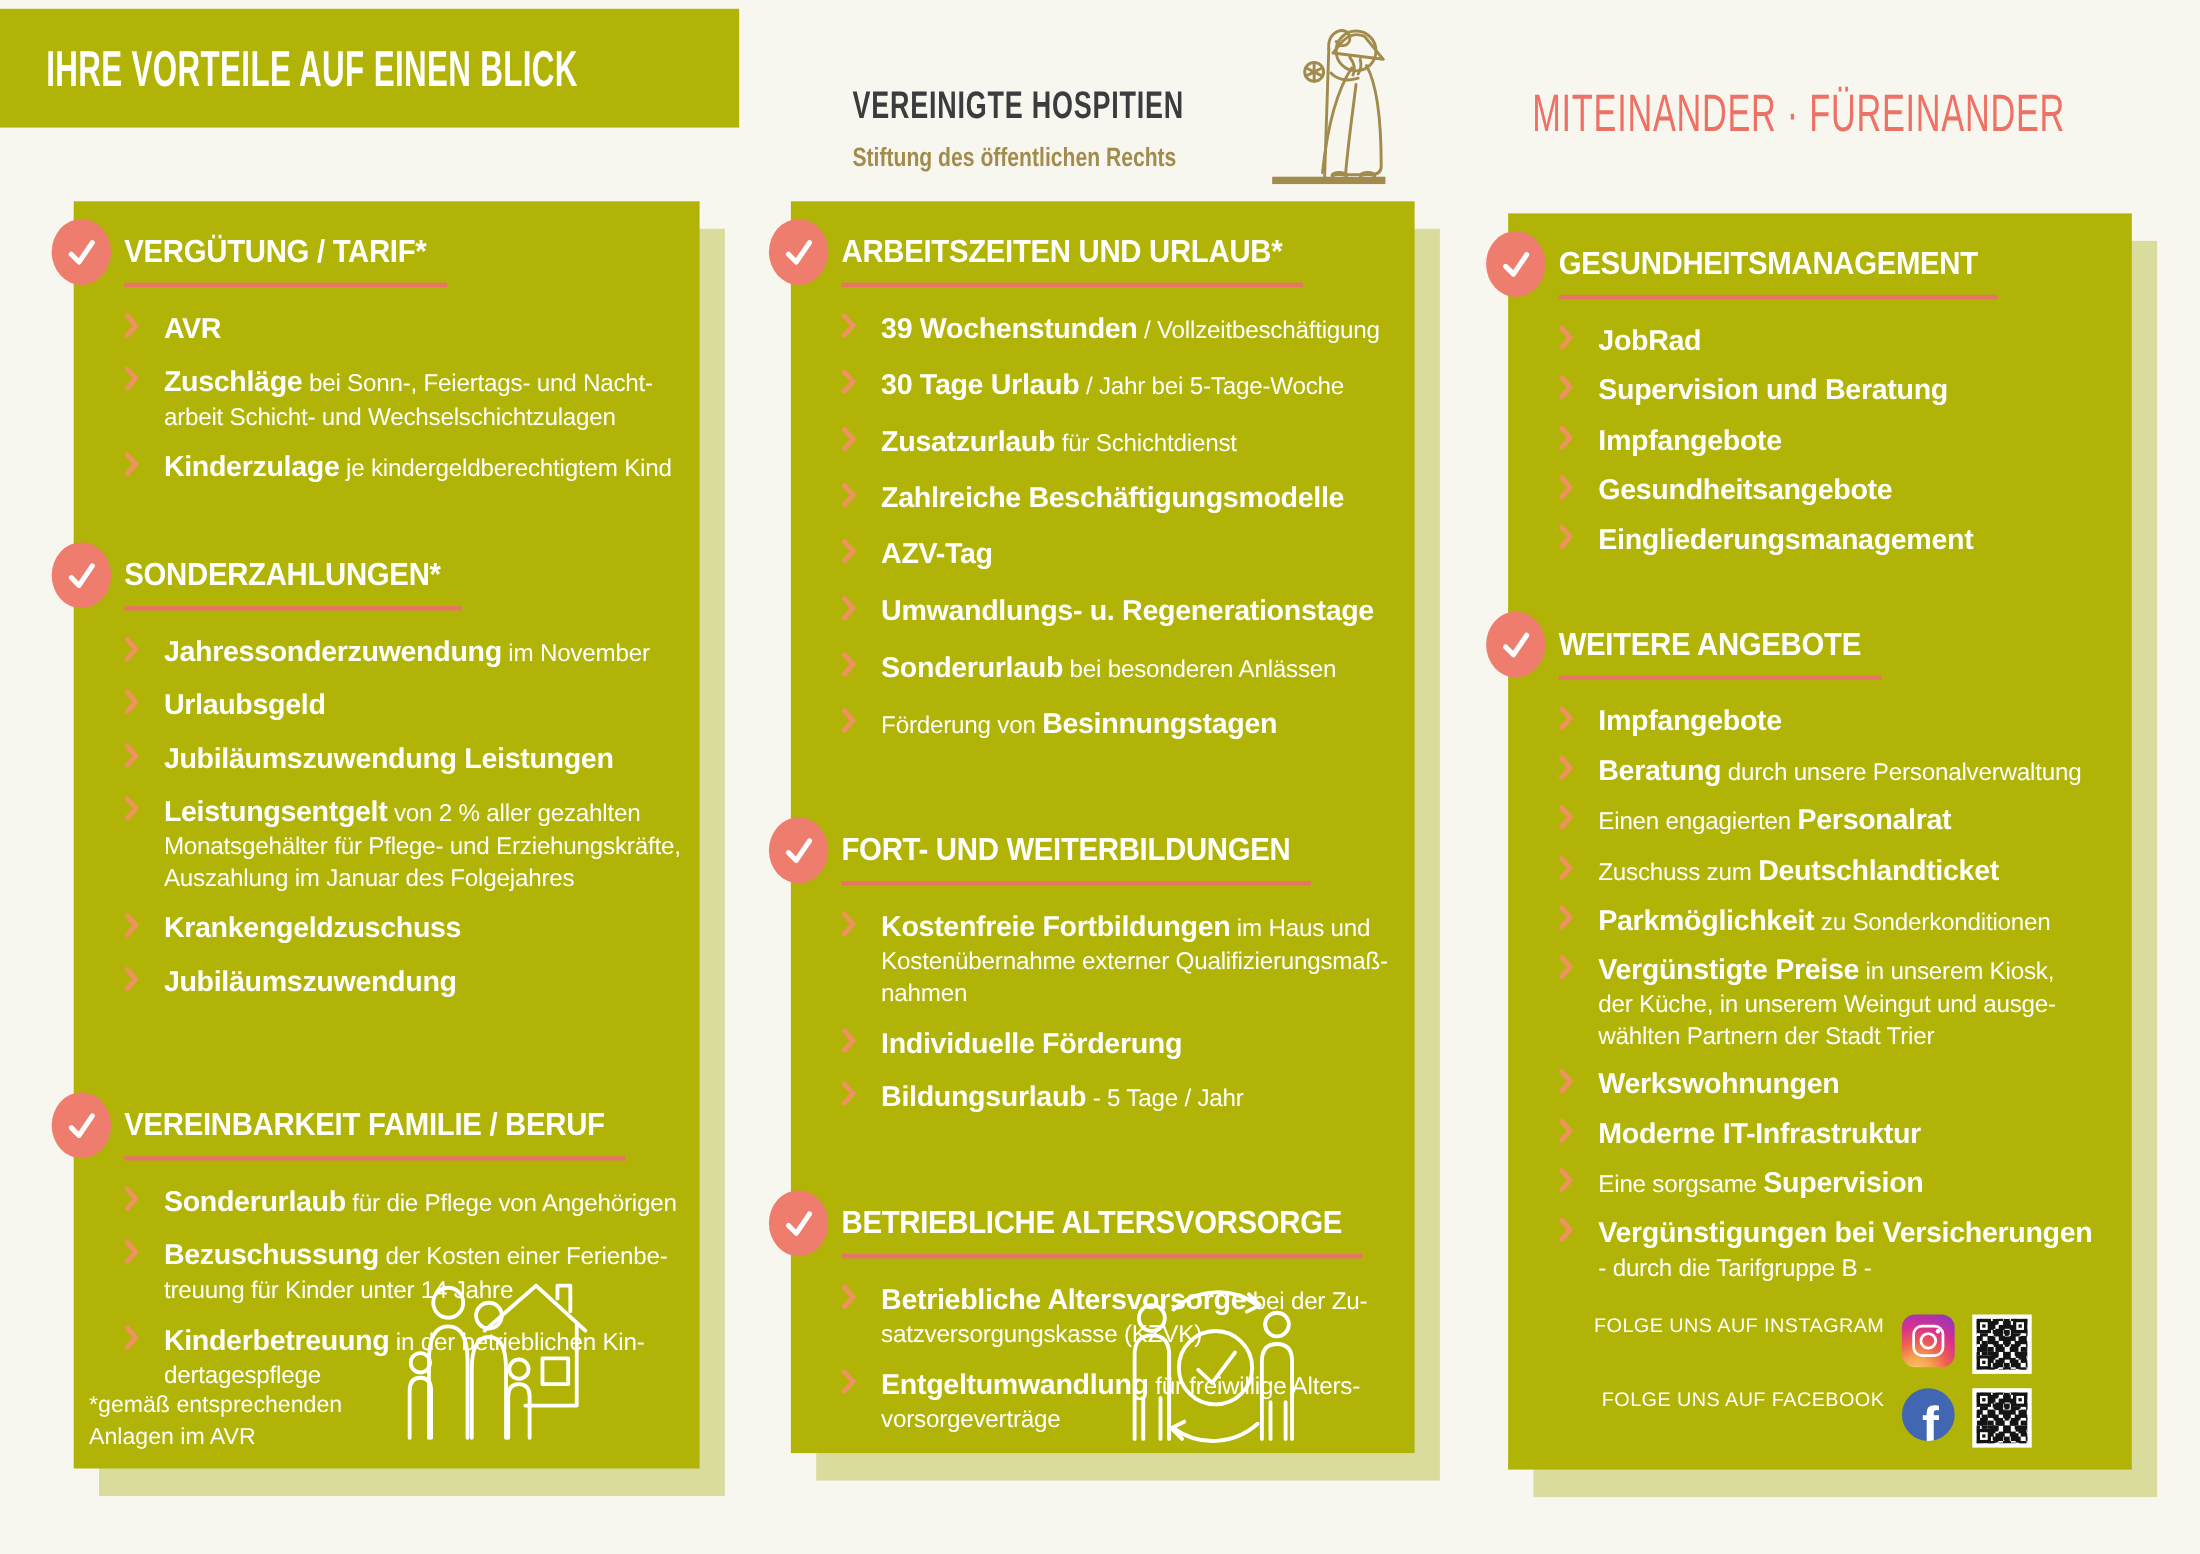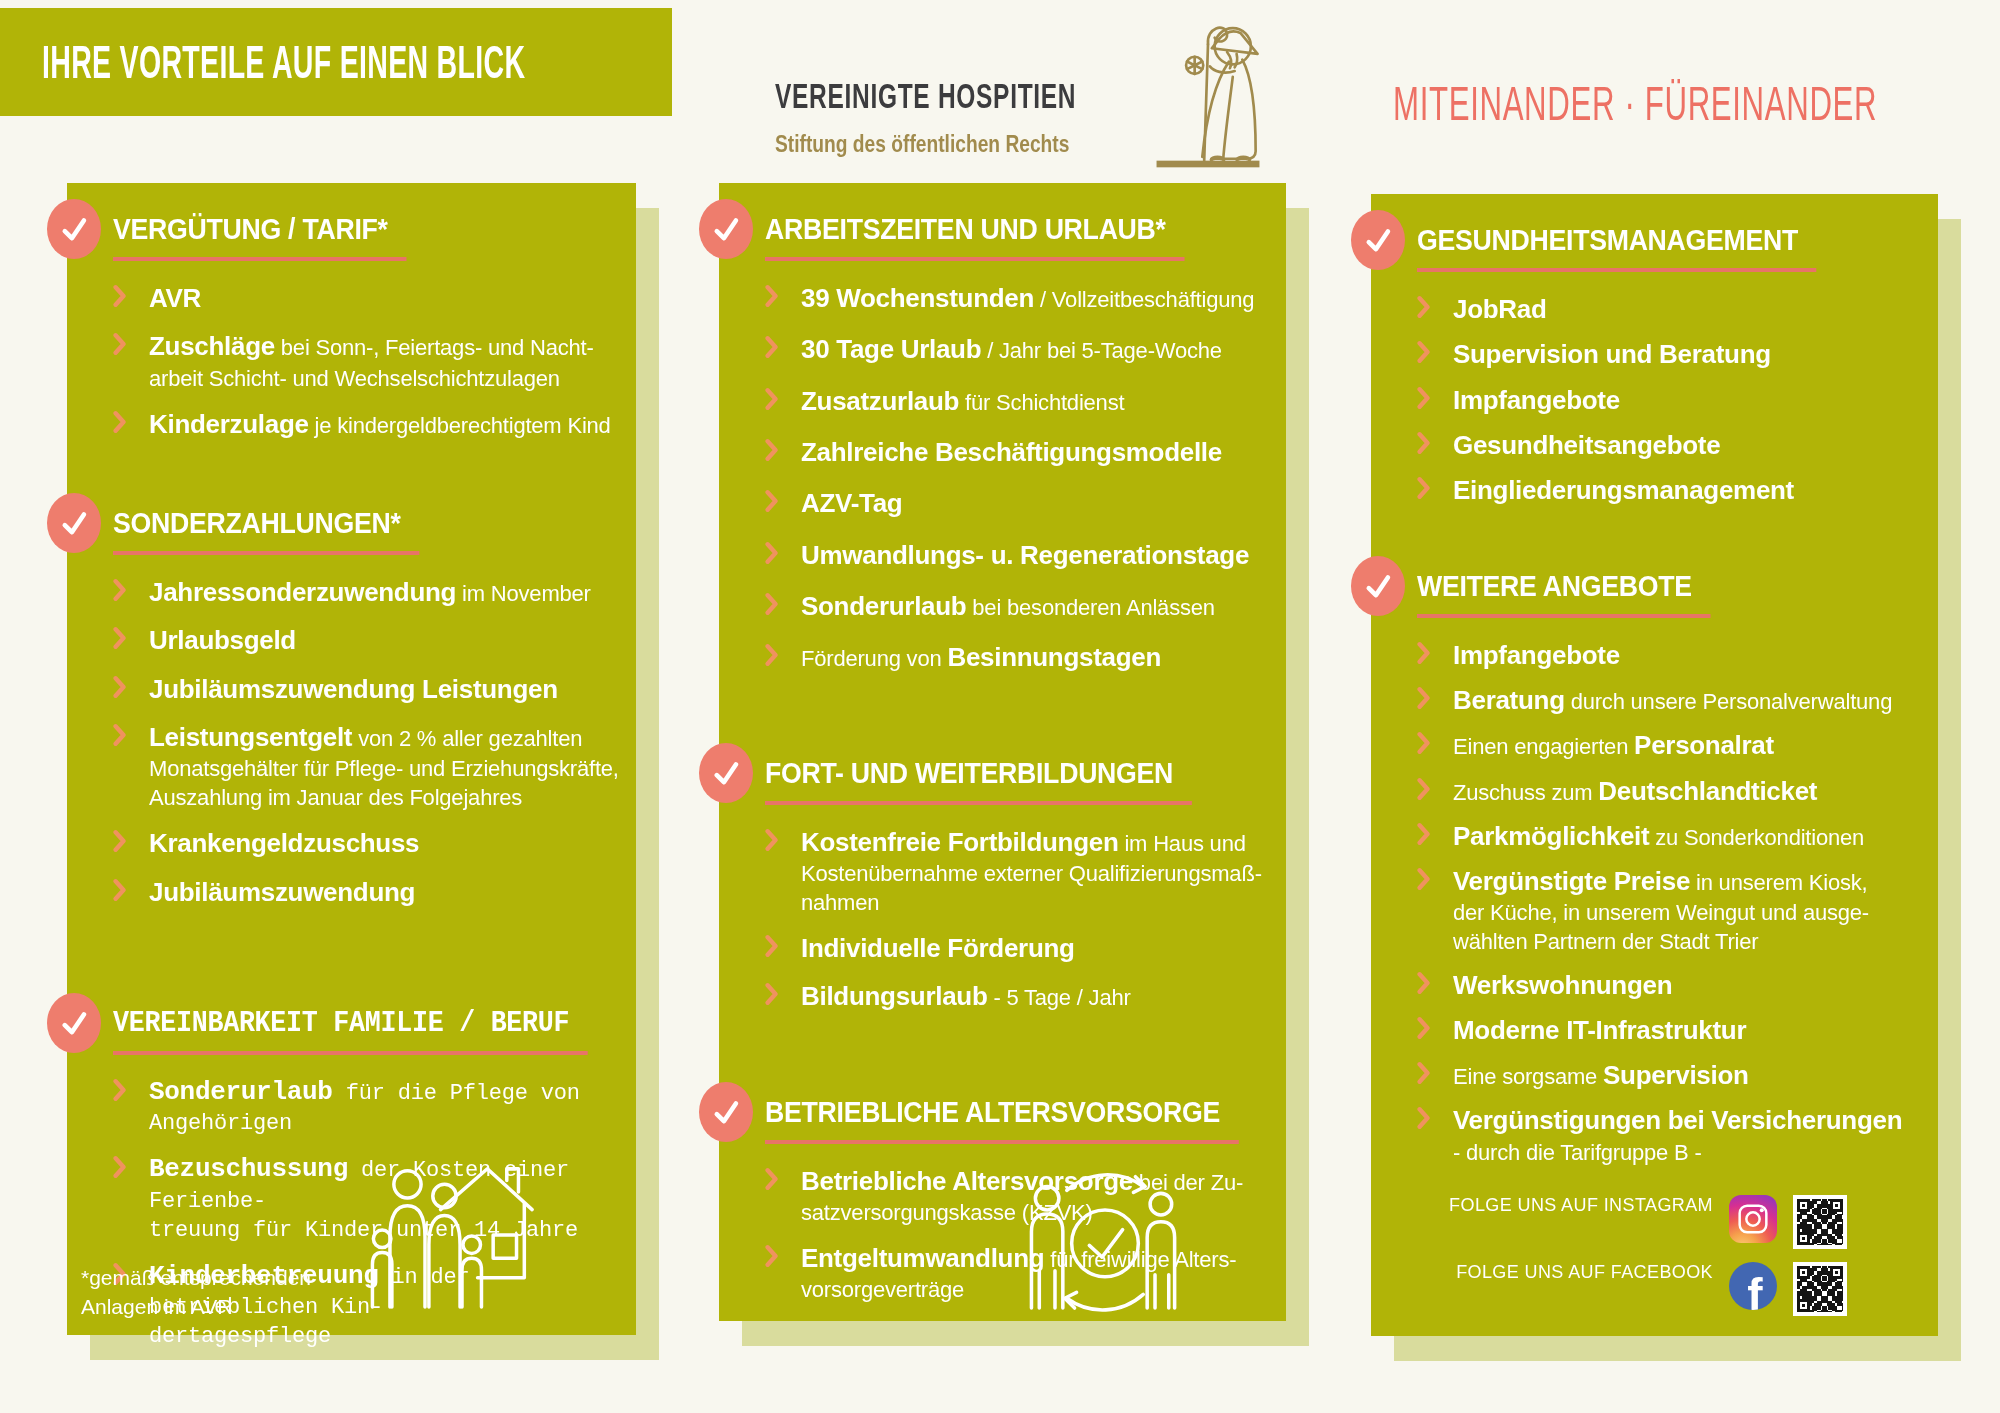--- a/index.html
+++ b/index.html
@@ -24,21 +24,21 @@
 
   
   .card{position:absolute;background:#b1b407;box-shadow:23px 25px 0 0 #d9dc9d;}
   .card.c1{left:67px;top:183px;width:569px;height:1152px;}
   .card.c2{left:719px;top:183px;width:567px;height:1138px;}
   .card.c3{left:1371px;top:194px;width:567px;height:1142px;}
   .card-inner{padding:26px 12px 0 46px;}
 
   .section{position:relative;}
   .c1 .section + .section{margin-top:62px;}
-  .c1 .section:nth-child(3){margin-top:94px;font-family:Liberation Mono, monospace;}
+  .c1 .section:nth-child(3){margin-top:94px;}
   .c2 .section + .section{margin-top:78px;}
   .c3 .section + .section{margin-top:58px;}
 
   .sec-head{position:relative;}
   .check{position:absolute;left:-66px;top:-10px;width:54px;height:60px;border-radius:50%;
     background:#ee7d6d;display:flex;align-items:center;justify-content:center;z-index:2;}
   .check svg{width:34px;height:34px;}
   .sec-title{display:inline-block;margin:0;color:#fff;font-size:29px;font-weight:bold;letter-spacing:-0.3px;
     border-bottom:4px solid #e87467;padding:4px 20px 11px 0;white-space:pre;
     transform:scaleX(0.92);transform-origin:left bottom;position:relative;z-index:1;}

